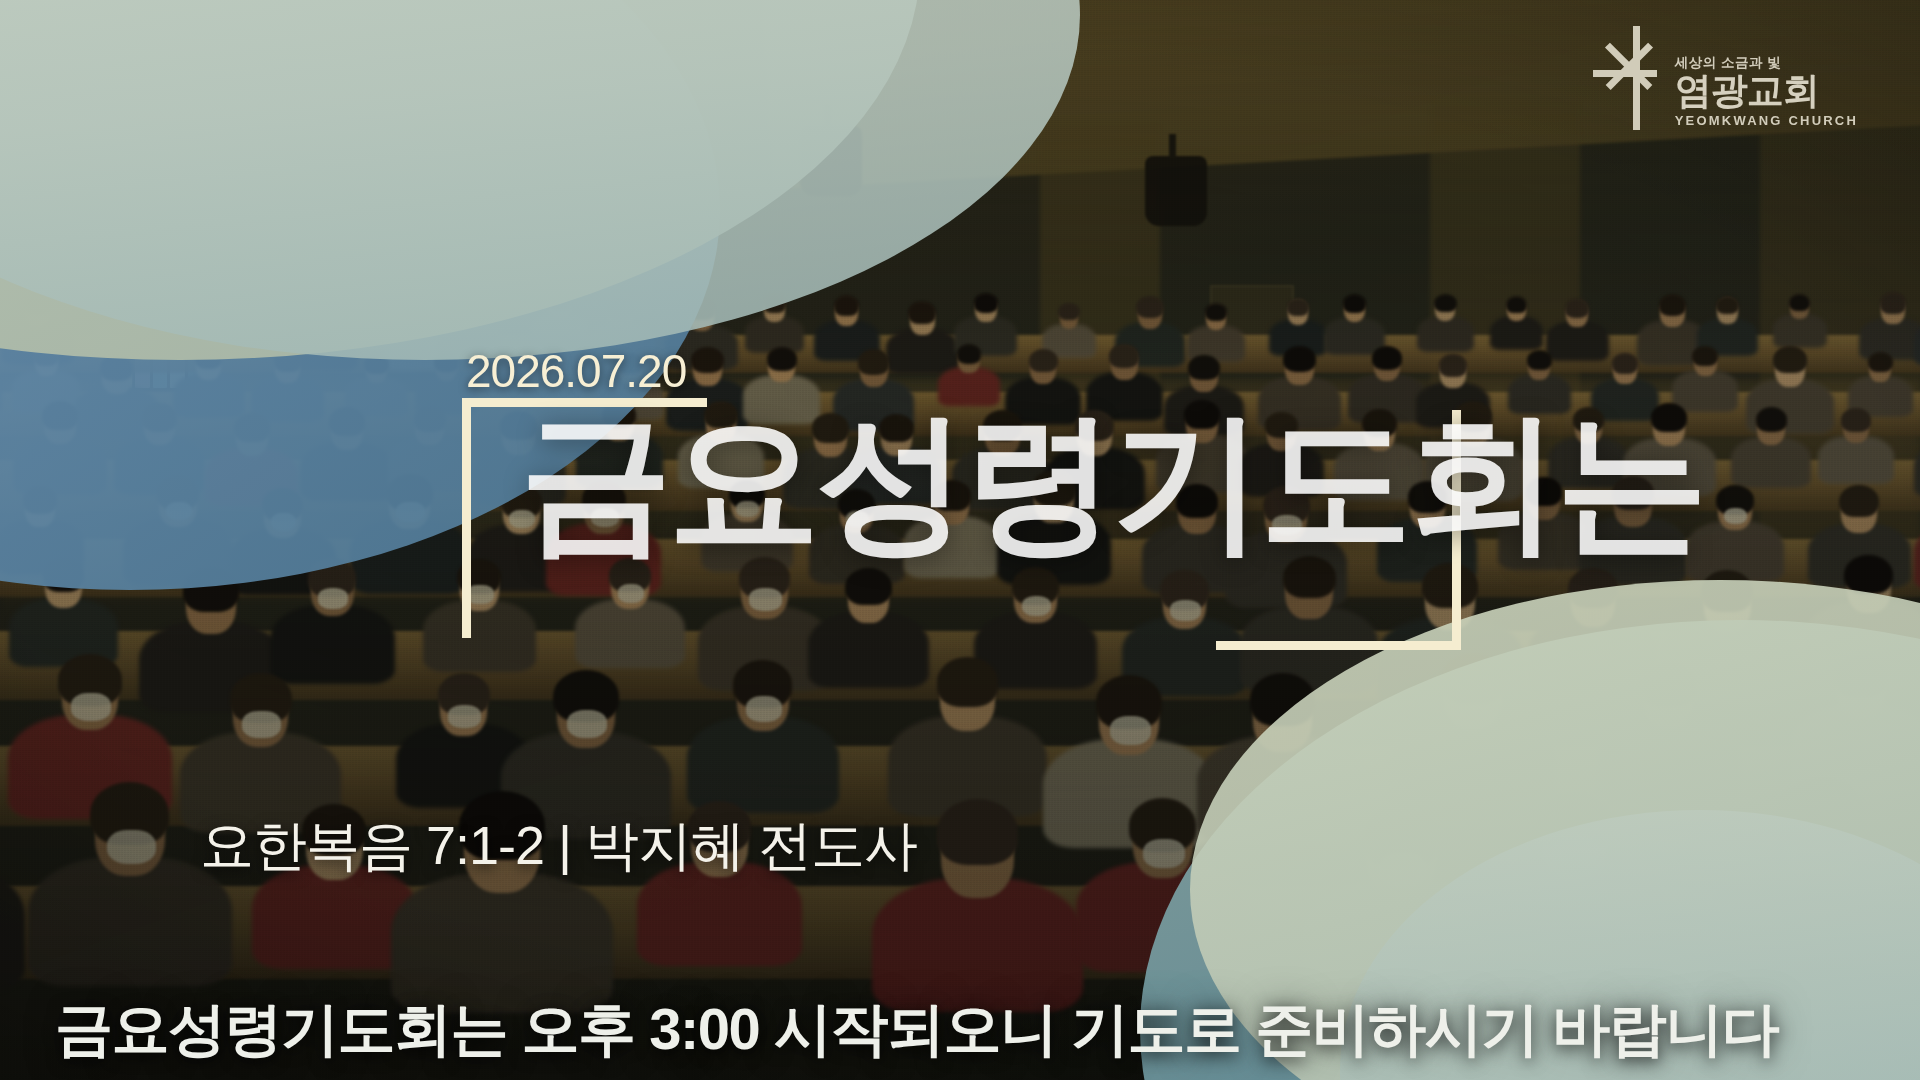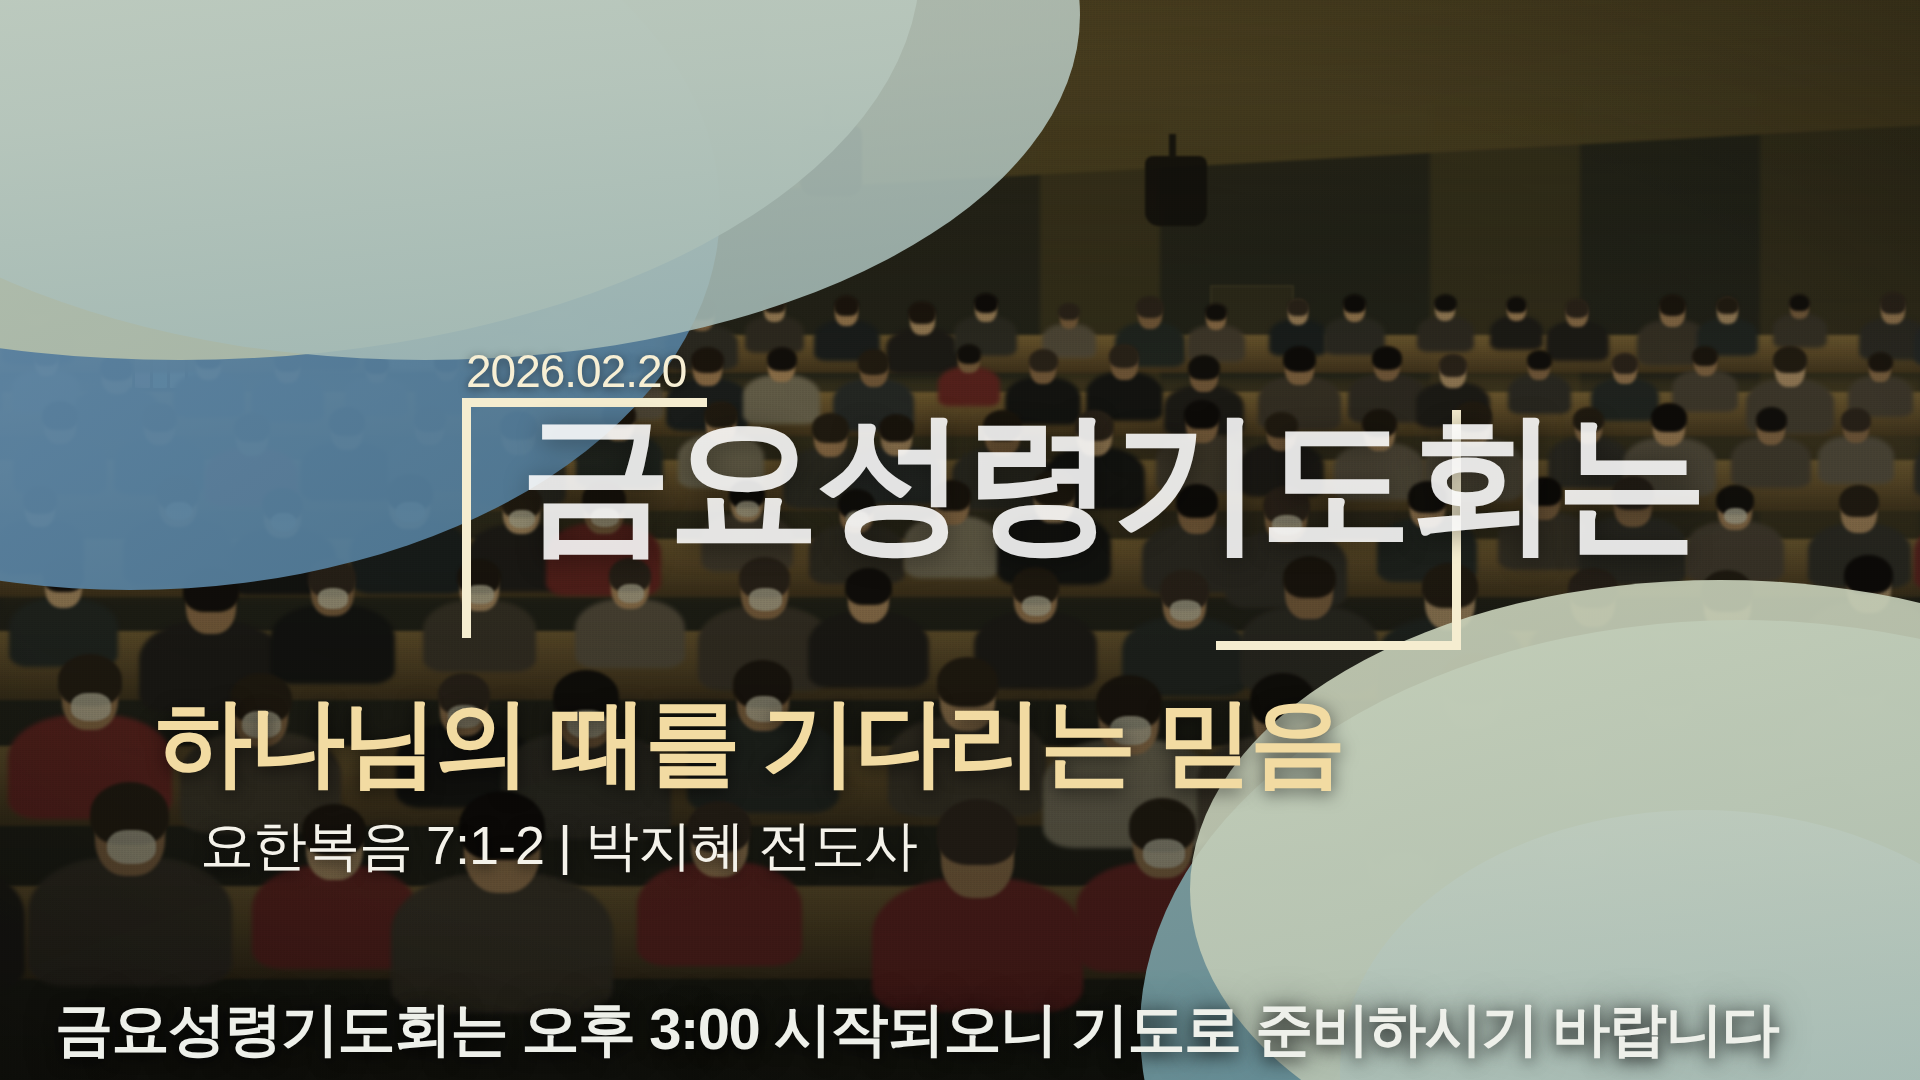--- a/index.html
+++ b/index.html
@@ -664,25 +664,45 @@
   </div>
 
   <div class="blob blob-tl-blue"></div>
   <div class="blob blob-tl-sage"></div>
   <div class="blob blob-tl-mint"></div>
 
   <div class="blob blob-br-teal"></div>
   <div class="blob blob-br-sage"></div>
   <div class="blob blob-br-small"></div>
 
+  <div class="logo">
+    <svg class="logo-mark" viewBox="0 0 72 104">
+      <g fill="#ddd8c6">
+        <rect x="40" y="0" width="7" height="104"></rect>
+        <rect x="8" y="44" width="56" height="7"></rect>
+        <rect x="34" y="20" width="7" height="7" opacity="0"></rect>
+        <g transform="rotate(45 36 40)">
+          <rect x="6" y="37" width="60" height="7"></rect>
+        </g>
+        <g transform="rotate(-45 36 40)">
+          <rect x="6" y="37" width="60" height="7"></rect>
+        </g>
+        <rect x="0" y="44" width="20" height="7"></rect>
+      </g>
+    </svg>
+    <div class="logo-words">
+      <div class="logo-tag">세상의 소금과 빛</div>
+      <div class="logo-kr">염광교회</div>
+      <div class="logo-en">YEOMKWANG CHURCH</div>
+    </div>
+  </div>
 
   <div class="frame fr-tl-v"></div>
   <div class="frame fr-tl-h"></div>
   <div class="frame fr-br-v"></div>
   <div class="frame fr-br-h"></div>
 
-  <div class="date">2026.02.20</div>
+  <div class="date">2026.07.20</div>
   <div class="main-title">금요성령기도회는</div>
-  <div class="sermon-title">하나님의 때를 기다리는 믿음</div>
   <div class="sermon-meta">요한복음 7:1-2 | 박지혜 전도사</div>
   <div class="notice">금요성령기도회는 오후 3:00 시작되오니 기도로 준비하시기 바랍니다</div>
 
 </div>
 
 </body></html>

